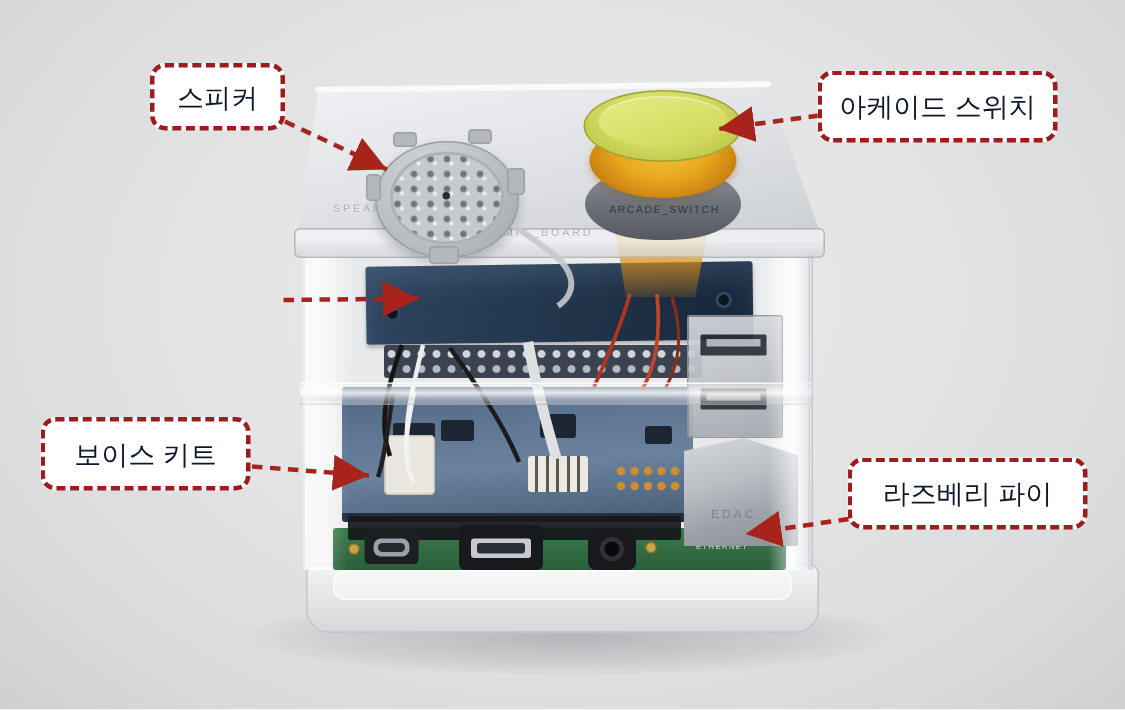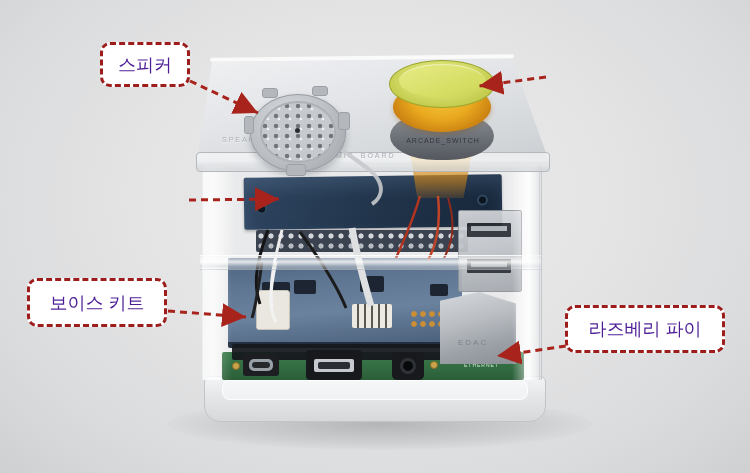--- a/index.html
+++ b/index.html
@@ -63,21 +63,21 @@
   .ports-bar{left:232px;top:344px;width:222px;height:16px;background:#15181c;border-radius:2px;opacity:.93;}
   .port-musb{left:243px;top:354px;width:36px;height:22px;background:#1c1e22;border-radius:3px;}
   .port-musb .metal{left:6px;top:5px;width:24px;height:12px;background:#9aa0a8;border-radius:5px;}
   .port-musb .slot{left:9px;top:8px;width:18px;height:6px;background:#26282c;border-radius:3px;}
   .port-hdmi{left:306px;top:350px;width:56px;height:30px;background:#17191d;border-radius:4px;}
   .port-hdmi .metal{left:8px;top:9px;width:40px;height:13px;background:#c6cad0;border-radius:2px;}
   .port-hdmi .slot{left:12px;top:12px;width:32px;height:7px;background:#2a2d33;border-radius:2px;}
   .port-jack{left:392px;top:352px;width:32px;height:28px;background:#17191d;border-radius:5px;}
   .port-jack .hole{left:8px;top:6px;width:16px;height:16px;border-radius:50%;background:#08090b;border:3px solid #2e3238;}
   .ethernet{
-    left:440px;top:292px;width:76px;height:72px;
+    left:456px;top:292px;width:76px;height:72px;
     background:linear-gradient(165deg,#d5d8dc 0%,#babec3 40%,#9da2a8 70%,#8b9096 100%);
     clip-path:polygon(0 12%, 52% 0, 100% 16%, 100% 100%, 0 100%);
   }
   .usb-stack{
     left:458px;top:210px;width:64px;height:82px;opacity:.92;
     background:linear-gradient(170deg,#d8dbdf 0%,#bcc0c5 55%,#a2a7ad 100%);
     border:1px solid #8e9399;border-radius:2px;
   }
   .usb-slot{left:8px;width:44px;height:14px;background:#2b2f35;border-radius:1px;}
   .usb-tongue{left:12px;width:36px;height:5px;background:#aeb3b9;}
@@ -141,21 +141,21 @@
     left:399px;top:64px;width:86px;height:34px;border-radius:50%;
     background:linear-gradient(160deg, #e7eb86, #d5dd62 70%, #c9d254);
     border-top:1px solid rgba(255,255,255,.55);
   }
   .silk{white-space:nowrap;}
   
   .overlay-svg{left:0;top:0;pointer-events:none;}
   .callout{
     display:flex;align-items:center;justify-content:center;
     background:#ffffff;border:3px dashed #9d1c1c;border-radius:10px;
-    color:#4c1d95;font-size:18px;line-height:1;white-space:nowrap;
+    color:#0f172a;font-size:18px;line-height:1;white-space:nowrap;
   }
   .callout span{position:static;}
 </style>
 </head>
 <body>
 
 <div id="stage">
 
   <div class="shadow"></div>
 
@@ -261,20 +261,23 @@
       <line x1="546" y1="77" x2="479" y2="86" marker-end="url(#ah)"></line>
       <line x1="189" y1="200" x2="279" y2="199" marker-end="url(#ah)"></line>
       <line x1="168" y1="311" x2="246" y2="317" marker-end="url(#ah)"></line>
       <line x1="566" y1="346" x2="497" y2="356" marker-end="url(#ah)"></line>
     </g>
   </svg>
 
   <div class="callout" style="left:100px;top:42px;width:90px;height:45px;">
     <span>스피커</span>
   </div>
+  <div class="callout" style="left:545px;top:47px;width:160px;height:48px;">
+    <span>아케이드 스위치</span>
+  </div>
   <div class="callout" style="left:27px;top:278px;width:140px;height:49px;">
     <span>보이스 키트</span>
   </div>
   <div class="callout" style="left:565px;top:305px;width:160px;height:48px;">
     <span>라즈베리 파이</span>
   </div>
 
 </div>
 
 </body></html>

